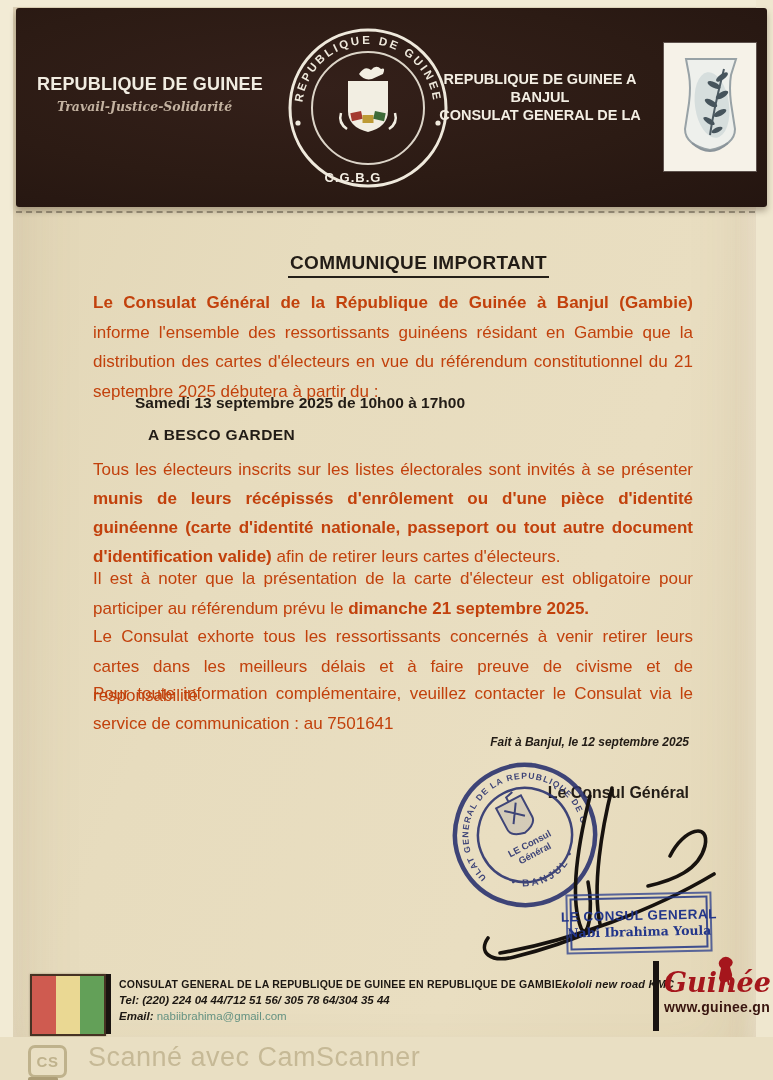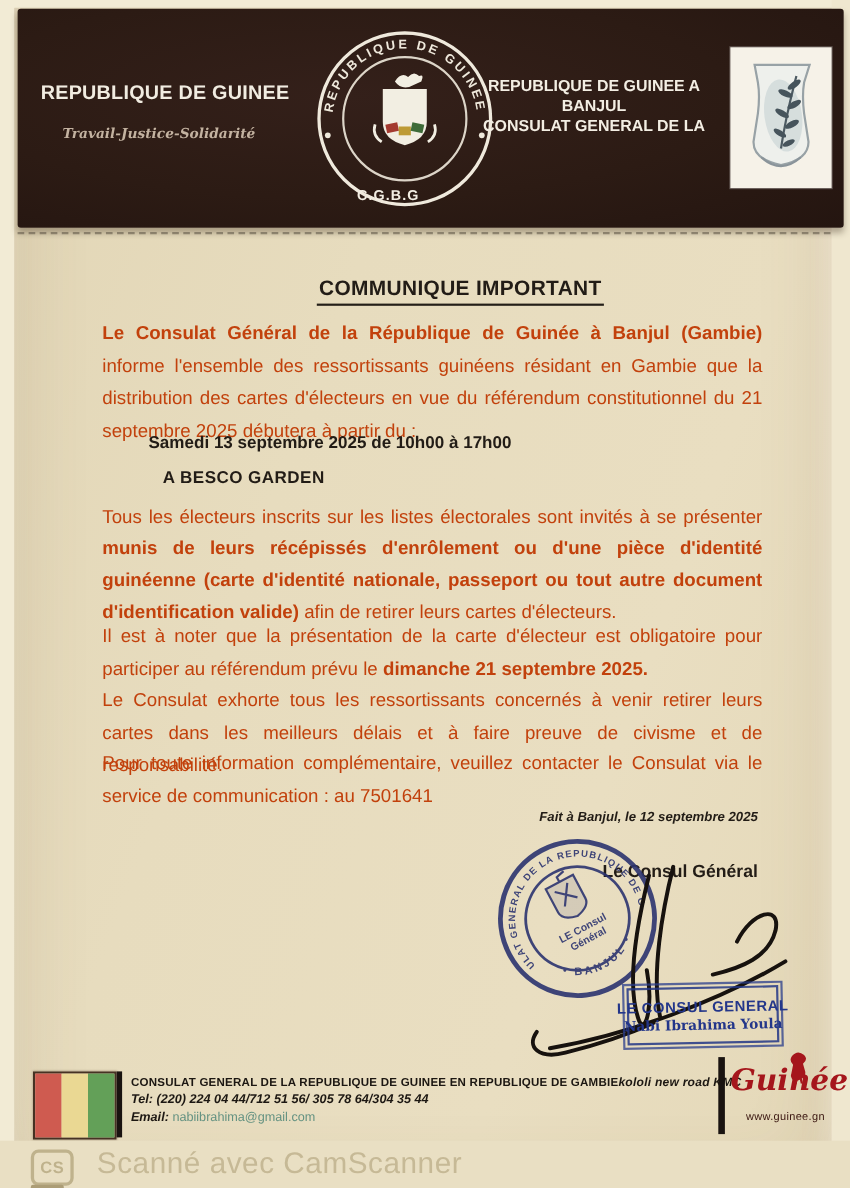--- a/index.html
+++ b/index.html
@@ -18,21 +18,21 @@
   
   .band{
     position:absolute;left:16px;top:8px;width:751px;height:199px;
     background:radial-gradient(ellipse at 40% 40%,#34201a 0%,#2c1b14 55%,#241510 100%);
     border-radius:3px;
     box-shadow:0 4px 6px rgba(60,45,30,.35);
   }
   .band-sep{position:absolute;left:16px;top:211px;width:739px;border-top:2px dashed rgba(90,80,65,.55);}
   .band .left-block{position:absolute;left:21px;top:66px;width:215px;text-align:center;color:#f1ece1;}
   .band .left-title{font-size:18px;font-weight:700;letter-spacing:.2px;white-space:nowrap;}
-  .band .left-motto{font-family:"DejaVu Serif",serif;font-style:italic;font-size:12.5px;font-weight:700;color:#c3b2a0;margin-top:18px;}
+  .band .left-motto{font-family:"DejaVu Serif",serif;font-style:italic;font-size:12.5px;font-weight:700;color:#c3b2a0;margin-top:4px;}
   .band .right-block{position:absolute;left:398px;top:62px;width:252px;text-align:center;color:#f3eee3;font-weight:700;font-size:14.5px;line-height:18px;}
   .band .cgbg{position:absolute;left:287px;top:162px;width:100px;text-align:center;color:#f3eee3;font-weight:700;font-size:13px;letter-spacing:1px;}
   .seal{position:absolute;left:257px;top:5px;}
   .whitebox{
     position:absolute;left:648px;top:35px;width:92px;height:128px;
     background:#f6f2e8;box-shadow:0 0 0 1px rgba(255,255,255,.25);
   }
   
   .title-wrap{position:absolute;left:0;top:252px;width:773px;text-align:center;margin-left:32px;}
   .title{display:inline-block;font-size:19px;font-weight:700;letter-spacing:.3px;
@@ -75,21 +75,21 @@
   .f-addr{font-style:italic;font-size:11px;}
   .f-line2{font-size:11.5px;font-weight:700;font-style:italic;margin-top:4px;}
   .f-line3{font-size:11.5px;margin-top:4px;}
   .f-line3 .lbl{font-weight:700;font-style:italic;}
   .f-line3 .val{color:#4d8577;opacity:.85;}
   .vbar2{position:absolute;left:653px;top:961px;width:6px;height:70px;background:#191310;}
   .brand{position:absolute;left:664px;top:956px;width:100px;text-align:center;}
   .brand-name{font-family:"DejaVu Serif",serif;font-style:italic;font-weight:700;
               font-size:27px;color:#a5161c;line-height:26px;margin-top:14px;}
   .brand-fig{position:absolute;left:48px;top:0px;}
-  .brand-url{font-size:10px;font-weight:400;color:#39150f;margin-top:14px;letter-spacing:.3px;}
+  .brand-url{font-size:14px;font-weight:700;color:#39150f;margin-top:3px;letter-spacing:.3px;}
   
   .scanbar{position:absolute;left:0;top:1037px;width:773px;height:43px;background:#e9dfc3;}
   .cs-icon{position:absolute;left:28px;top:8px;width:33px;height:27px;border:3px solid #bfb28c;
            border-radius:7px;color:#bfb28c;font-weight:700;font-size:15px;
            display:flex;align-items:center;justify-content:center;letter-spacing:.5px;}
   .cs-tab{position:absolute;left:28px;top:40px;width:30px;height:7px;background:#ac9d76;border-radius:2px;}
   .scan-text{position:absolute;left:88px;top:5px;font-size:27px;color:#c6b996;letter-spacing:.5px;}
 </style>
 </head>
 <body>

